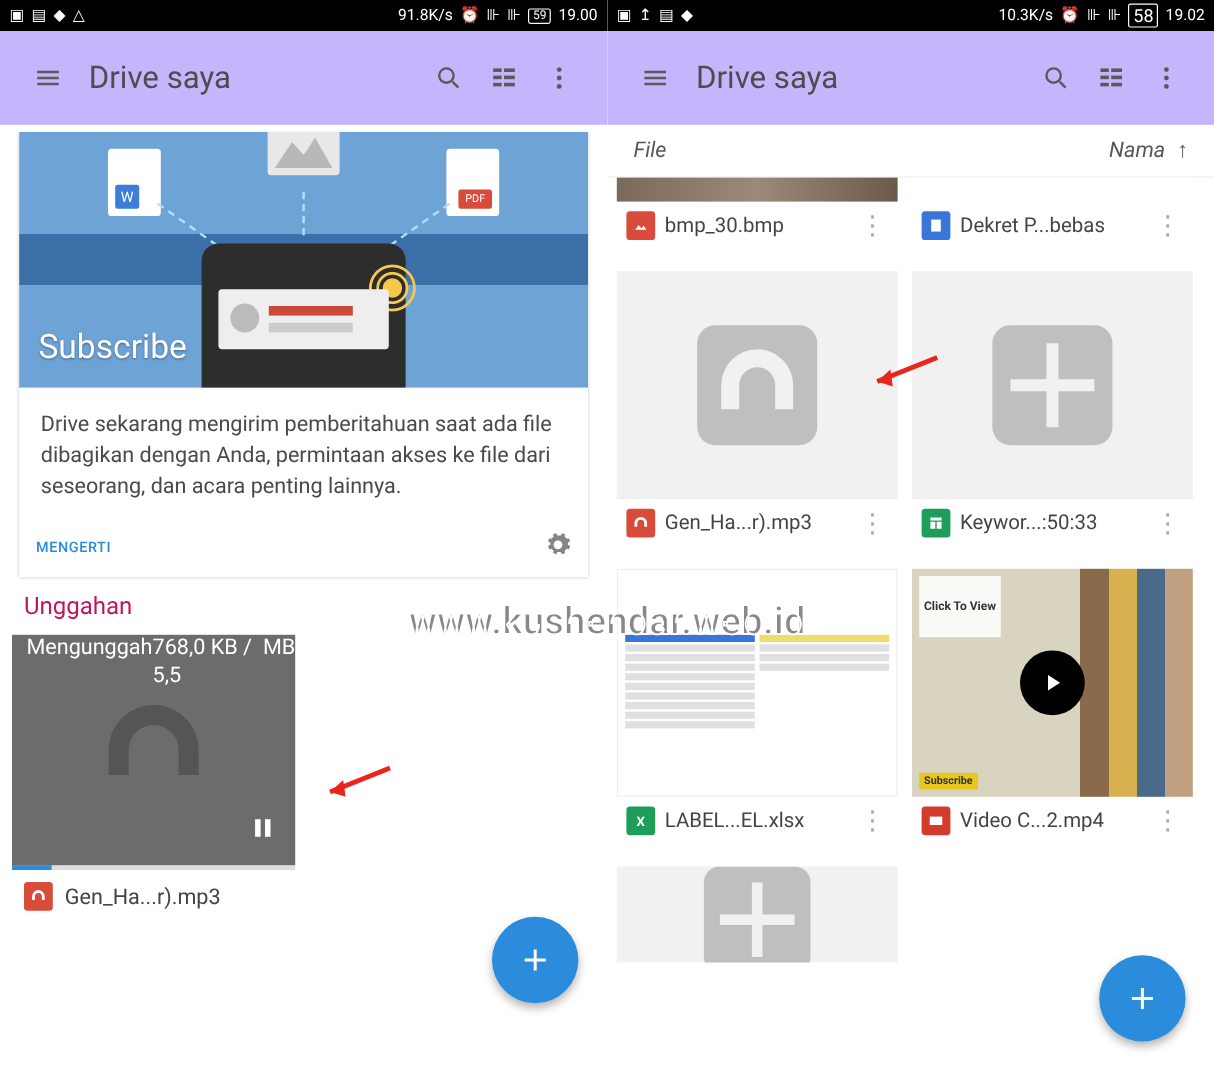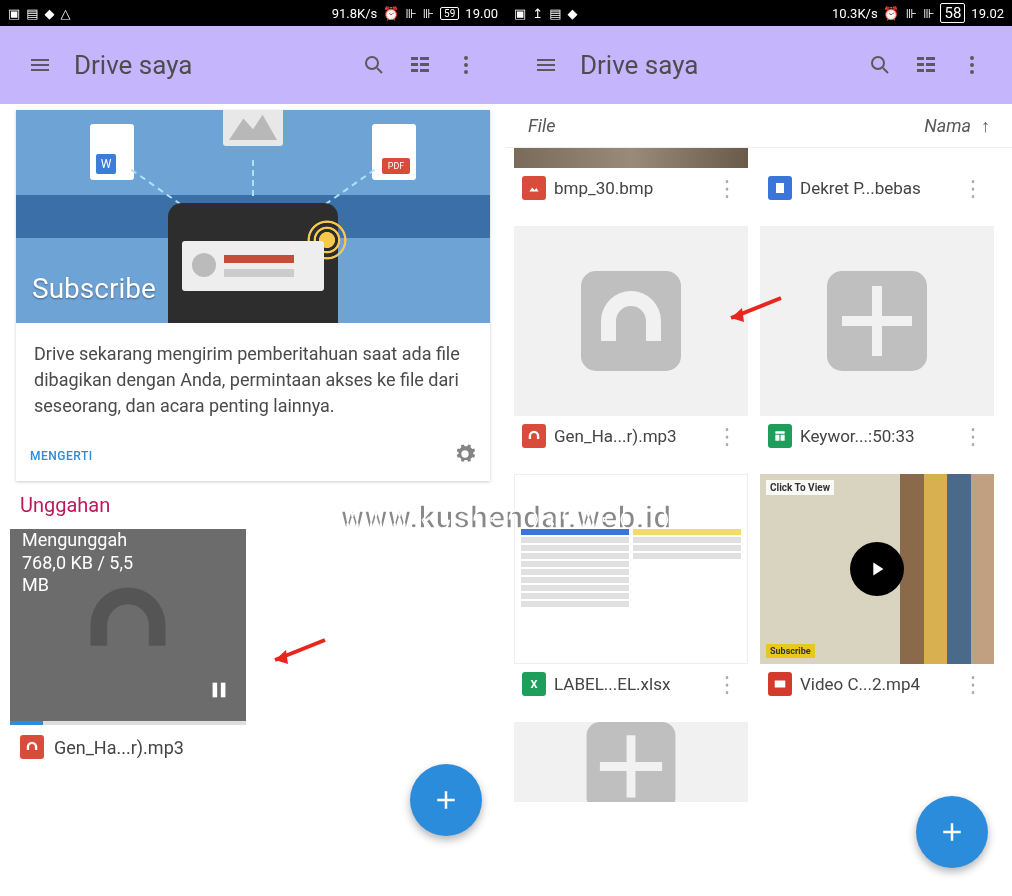--- a/index.html
+++ b/index.html
@@ -30,21 +30,21 @@
 .arrow-dash { position: absolute; border-top: 2px dashed #aee1f9; }
 .arrow-dash.l { left: 110px; top: 76px; width: 60px; transform: rotate(35deg); }
 .arrow-dash.c { left: 50%; transform: translateX(-50%); top: 50px; width: 2px; height: 36px; border-top: none; border-left: 2px dashed #aee1f9; }
 .arrow-dash.r { right: 110px; top: 76px; width: 60px; transform: rotate(-35deg); }
 .card-body { padding: 18px 18px 14px 18px; font-size: 18px; color: #4a4a4a; line-height: 1.45; }
 .card-actions { display: flex; align-items: center; padding: 10px 14px 12px 14px; }
 .card-btn { color: #2b8cdb; font-weight: 500; font-size: 12px; letter-spacing: 0.5px; cursor: pointer; flex: 1; }
 .gear { color: #777; cursor: pointer; }
 .section-label { margin: 12px 20px 8px 20px; color: #be185d; font-size: 20px; }
 .upload-tile { margin: 12px 0 0 10px; width: 236px; background: #fff; }
-.upload-thumb { height: 192px; background: #6c6c6c; position: relative; padding: 0 0 10px 12px; display: flex; flex-direction: column; justify-content: flex-start; color: #fff; }
+.upload-thumb { height: 192px; background: #6c6c6c; position: relative; padding: 0 0 10px 12px; display: flex; flex-direction: row; justify-content: space-between; color: #fff; }
 .upload-thumb .hp { position: absolute; inset: 0; display: flex; align-items: center; justify-content: center; }
 .upload-text { font-size: 18px; line-height: 1.25; }
 .pause-btn { position: absolute; right: 16px; bottom: 16px; color: #fff; }
 .upload-caption { display: flex; align-items: center; gap: 10px; padding: 10px 10px; font-size: 18px; color: #444; }
 .file-ic { width: 24px; height: 24px; border-radius: 3px; display: flex; align-items: center; justify-content: center; flex-shrink: 0; }
 .file-ic.red { background: #d94b3a; }
 .file-ic.blue { background: #3a76d9; }
 .file-ic.green { background: #1e9e5a; }
 .file-ic.ytred { background: #d33b2d; }
 .fab { position: absolute; right: 24px; width: 72px; height: 72px; border-radius: 50%; background: #2b8cdb; color: #fff; display: flex; align-items: center; justify-content: center; box-shadow: 0 4px 8px rgba(0,0,0,0.3); cursor: pointer; }
@@ -335,21 +335,21 @@
       <div class="tile-caption">
         <div class="file-ic green">
               <span style="color:#fff;font-size:11px;font-weight:bold">X</span>
             </div>
         <span class="txt">LABEL...EL.xlsx</span>
         <span class="kebab">⋮</span>
       </div>
     </div>
     <div class="tile">
       <div class="tile-thumb video" style="background:linear-gradient(90deg,#d8d4c0 0 60%,#8a6a4a 60% 70%,#d8b050 70% 80%,#4a6a8a 80% 90%,#c0a080 90%);position:relative">
-        <div style="position:absolute;left:6px;top:6px;background:rgba(255,255,255,.85);font-size:10px;padding:2px 4px;color:#333;font-weight:bold">Click To View</div>
+        <div style="position:absolute;left:6px;top:6px;background:rgba(255,255,255,.85);font-size:10px;padding:20px 4px;color:#333;font-weight:bold">Click To View</div>
         <div style="position:absolute;left:6px;bottom:6px;background:#e8c81e;font-size:9px;padding:2px 4px;color:#333;font-weight:bold">Subscribe</div>
         <div class="play-circ">
               <svg width="22" height="22" viewBox="0 0 24 24">
                 <path fill="#fff" d="M8 5v14l11-7z"></path>
               </svg>
             </div>
       </div>
       <div class="tile-caption">
         <div class="file-ic ytred">
               <svg width="14" height="14" viewBox="0 0 24 24">

